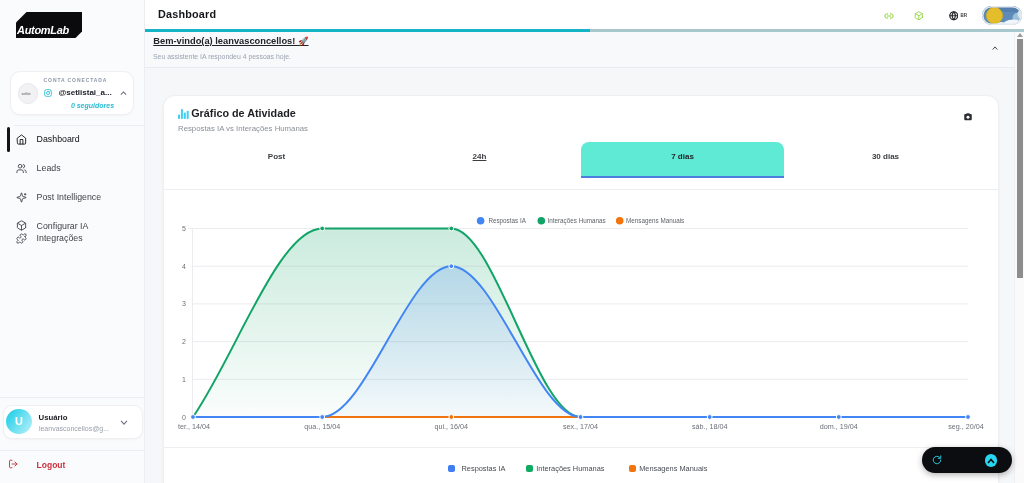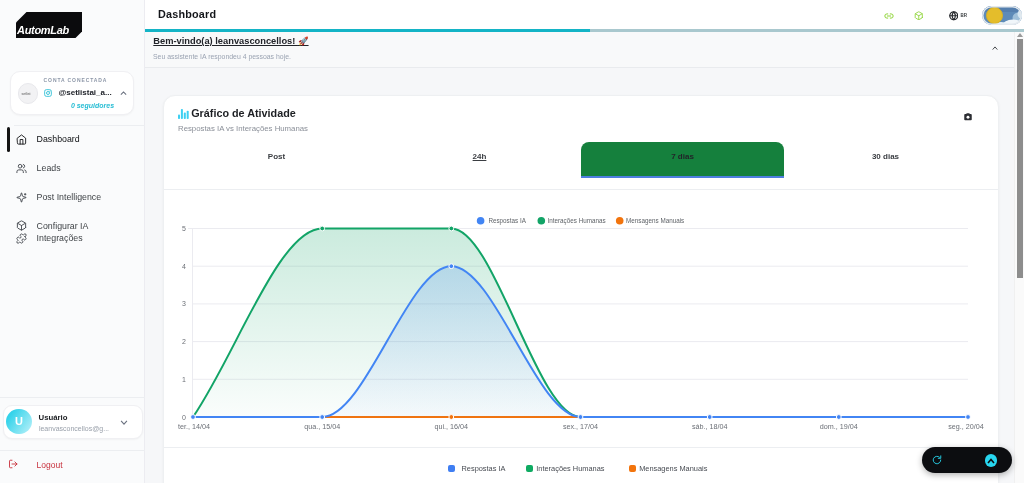--- a/index.html
+++ b/index.html
@@ -22,21 +22,21 @@
 .nav-item.active .lbl { color:#0e1013; }
 #active-bar { position:absolute; left:7px; top:126.5px; width:3px; height:25px; background:#141414; border-radius:2px; }
 #user-divider1 { position:absolute; left:0; top:397px; width:145px; border-top:1px solid #eceef1; }
 #user-card { position:absolute; left:3px; top:405px; width:140px; height:33.5px; background:#fff; border:1px solid #f0f0f3; border-radius:9px; box-shadow:0 1px 2px rgba(0,0,0,0.04); }
 #user-avatar { position:absolute; left:6.4px; top:409.3px; width:25.2px; height:25.2px; border-radius:50%; background:linear-gradient(125deg,#35d3ea 20%,#b5f0f9 95%); color:#fff; font-size:11px; font-weight:bold; text-align:center; line-height:25.2px; }
 #user-name { position:absolute; left:38.5px; top:413.2px; font-size:7.8px; font-weight:bold; color:#1c1e22; }
 #user-mail { position:absolute; left:38.9px; top:424.8px; font-size:7px; color:#9aa1ab; }
 #user-chev { position:absolute; left:119.7px; top:419.5px; }
 #user-divider2 { position:absolute; left:0; top:450px; width:145px; border-top:1px solid #eceef1; }
 #logout-icon { position:absolute; left:8px; top:458.5px; }
-#logout-lbl { position:absolute; left:36.6px; top:459.5px; font-size:8.5px; font-weight:normal; color:#c8323e; }
+#logout-lbl { position:absolute; left:36.6px; top:459.5px; font-size:8.5px; font-weight:bold; color:#c8323e; }
 
 #header { position:absolute; left:145px; top:0; width:879px; height:31px; background:#fff; }
 #header-title { position:absolute; left:158px; top:8px; font-size:10.8px; font-weight:bold; color:#14161a; letter-spacing:0.2px; }
 #progress { position:absolute; left:145px; top:29px; width:445px; height:3px; background:#14b4c6; }
 #progress2 { position:absolute; left:590px; top:29px; width:434px; height:3px; background:#a9c8ce; }
 #hicon-link { position:absolute; left:884px; top:11px; }
 #hicon-box { position:absolute; left:914px; top:10.5px; }
 #hicon-globe { position:absolute; left:948.5px; top:11px; }
 #hicon-br { position:absolute; left:960.5px; top:12.8px; font-size:4.5px; font-weight:bold; color:#3c4043; }
 #toggle { position:absolute; left:982px; top:6px; }
@@ -49,21 +49,21 @@
 #content { position:absolute; left:145px; top:68px; width:869px; height:415px; background:#f6f7f9; }
 #card { position:absolute; left:163px; top:95px; width:836px; height:420px; background:#fff; border:1px solid #eef0f2; border-radius:12px; box-shadow:0 1px 3px rgba(0,0,0,0.05); }
 #card-icon { position:absolute; left:177.5px; top:109px; }
 #card-title { position:absolute; left:191.2px; top:106.6px; font-size:10.8px; font-weight:bold; color:#1d1f23; }
 #card-sub { position:absolute; left:178px; top:124.2px; font-size:7.8px; color:#8a8f98; }
 #card-gear { position:absolute; left:963px; top:112px; }
 
 .tab { position:absolute; top:142px; height:36px; width:203px; text-align:center; font-size:8px; font-weight:bold; color:#3a3d42; line-height:29px; }
 #tab1 { left:175px; }
 #tab2 { left:378px;text-decoration:underline; }
-#tab3 { left:581px; background:#15803d; border-radius:8px 8px 0 0; border-bottom:2px solid #4e7ee0; color:#222429; }
+#tab3 { left:581px; background:#5eead4; border-radius:8px 8px 0 0; border-bottom:2px solid #4e7ee0; color:#222429; }
 #tab4 { left:784px; }
 #tabs-divider { position:absolute; left:164px; top:189px; width:834px; border-top:1px solid #eceef1; }
 #chart { position:absolute; left:163px; top:195px; }
 #legend-divider { position:absolute; left:164px; top:447px; width:834px; border-top:1px solid #eceef1; }
 
 .bleg-sq { position:absolute; width:6.8px; height:6.8px; border-radius:2px; }
 .bleg-t { position:absolute; top:464.2px; font-size:7.4px; color:#474b52; }
 
 #scrollbar { position:absolute; left:1014px; top:32px; width:10px; height:451px; background:#fafafa; border-left:1px solid #f0f0f0; }
 #scroll-arrow { position:absolute; left:1016.5px; top:33px; width:0; height:0; border-left:3px solid transparent; border-right:3px solid transparent; border-bottom:4px solid #9a9a9a; }

